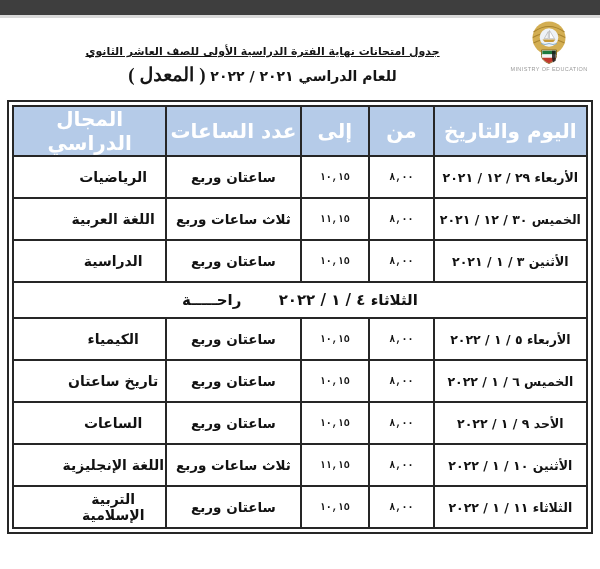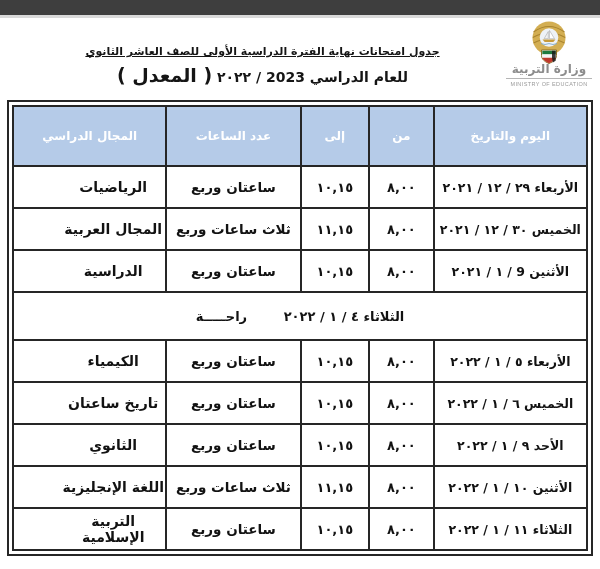--- a/index.html
+++ b/index.html
@@ -52,64 +52,65 @@
     text-decoration: underline;
   }
   .title-line2 {
     font-size: 14px; font-weight: bold;
     line-height: 26px;
     white-space: nowrap;
   }
   .title-line2 .modified {
     font-size: 19px; font-weight: bold;
     letter-spacing: 0.5px;
+    font-family: Liberation Serif, serif;
   }
   .table-frame {
     margin: 0 7px;
     border: 2px solid #262626;
     padding: 3px;
     background: #ffffff;
   }
   table.schedule {
     width: 100%;
     border-collapse: collapse;
     table-layout: fixed;
     direction: rtl;
   }
   table.schedule th, table.schedule td {
     border: 2px solid #262626;
     overflow: hidden;
   }
   table.schedule th {
     background: #b5cbe8;
     color: #ffffff;
-    font-size: 12px;
+    font-size: 20px;
     font-weight: bold;
-    height: 60px;
+    height: 50px;
     text-align: center;
   }
   table.schedule td {
     height: 42px;
     color: #121212;
     font-weight: bold;
     text-align: center;
     background: #ffffff;
   }
   td.date-cell {
     text-align: right;
     font-size: 12.5px;
     padding: 0 2px;
     white-space: nowrap;
   }
-  td.time-cell { font-size: 13px; }
+  td.time-cell { font-size: 10px; font-family: Liberation Mono, monospace; }
   td.hours-cell { font-size: 13.5px; }
   td.subject-cell { font-size: 14px; padding-left: 47px; }
   tr.rest-row td {
-    height: 48px;
-    font-size: 13px;
+    height: 36px;
+    font-size: 15px;
     text-align: center;
   }
   tr.rest-row .rest-label { margin-inline-start: 32px; }
 </style>
 </head>
 <body>
 
 <div class="topbar"></div>
 
 <div class="doc-header">
@@ -129,28 +130,27 @@
       <path d="M19.5,19.5 h13 l-2.2,2.6 h-8.6 z" fill="#c79b3b"></path>
 
       <path d="M18,23.6 q4,1.8 8,0 q4,1.8 8,0" stroke="#7fa9c9" fill="none" stroke-width="0.9"></path>
 
       <path d="M18.5,30 h15 v5.5 q0,5 -7.5,8 q-7.5,-3 -7.5,-8 z" fill="#ffffff" stroke="#8a6f28" stroke-width="1"></path>
       <rect x="19.3" y="30.8" width="13.4" height="3.6" fill="#1f7a3d"></rect>
       <rect x="19.3" y="34.4" width="13.4" height="3.4" fill="#f4f4f4"></rect>
       <path d="M19.3,37.8 h13.4 q-1.5,3.4 -6.7,5.4 q-5.2,-2 -6.7,-5.4 z" fill="#c0392b"></path>
       <path d="M29,30.8 l3.7,0 l0,10 q-1.8,1.3 -2.8,1.8 l-0.9,-4.8 z" fill="#1a1a1a" opacity="0.85"></path>
     </svg>
-    <div class="logo-ar">وزارة التربية</div>
     <div class="logo-en">MINISTRY OF EDUCATION</div>
   </div>
 
   <div class="title-block">
     <div class="title-line1">جدول امتحانات نهاية الفترة الدراسية الأولى للصف العاشر الثانوي</div>
     <div class="title-line2">
-      <span>للعام الدراسي 2023 / ٢٠٢٢</span>
+      <span>للعام الدراسي ٢٠٢١ / ٢٠٢٢</span>
       <span class="modified">( المعدل )</span>
     </div>
   </div>
 
 </div>
 
 <div class="table-frame">
 <table class="schedule">
   <colgroup>
     <col style="width:152px">
@@ -174,24 +174,24 @@
       <td class="time-cell">٨,٠٠</td>
       <td class="time-cell">١٠,١٥</td>
       <td class="hours-cell">ساعتان وربع</td>
       <td class="subject-cell">الرياضيات</td>
     </tr>
     <tr>
       <td class="date-cell">الخميس ٣٠ / ١٢ / ٢٠٢١</td>
       <td class="time-cell">٨,٠٠</td>
       <td class="time-cell">١١,١٥</td>
       <td class="hours-cell">ثلاث ساعات وربع</td>
-      <td class="subject-cell">المجال العربية</td>
-    </tr>
-    <tr>
-      <td class="date-cell">الأثنين 9 / ١ / ٢٠٢١</td>
+      <td class="subject-cell">اللغة العربية</td>
+    </tr>
+    <tr>
+      <td class="date-cell">الأثنين ٣ / ١ / ٢٠٢١</td>
       <td class="time-cell">٨,٠٠</td>
       <td class="time-cell">١٠,١٥</td>
       <td class="hours-cell">ساعتان وربع</td>
       <td class="subject-cell">الدراسية</td>
     </tr>
     <tr class="rest-row">
       <td colspan="5">
         <span>الثلاثاء ٤ / ١ / ٢٠٢٢</span>
         <span class="rest-label">راحـــــة</span>
       </td>
@@ -208,21 +208,21 @@
       <td class="time-cell">٨,٠٠</td>
       <td class="time-cell">١٠,١٥</td>
       <td class="hours-cell">ساعتان وربع</td>
       <td class="subject-cell">تاريخ ساعتان</td>
     </tr>
     <tr>
       <td class="date-cell">الأحد ٩ / ١ / ٢٠٢٢</td>
       <td class="time-cell">٨,٠٠</td>
       <td class="time-cell">١٠,١٥</td>
       <td class="hours-cell">ساعتان وربع</td>
-      <td class="subject-cell">الثانوي</td>
+      <td class="subject-cell">الساعات</td>
     </tr>
     <tr>
       <td class="date-cell">الأثنين ١٠ / ١ / ٢٠٢٢</td>
       <td class="time-cell">٨,٠٠</td>
       <td class="time-cell">١١,١٥</td>
       <td class="hours-cell">ثلاث ساعات وربع</td>
       <td class="subject-cell">اللغة الإنجليزية</td>
     </tr>
     <tr>
       <td class="date-cell">الثلاثاء ١١ / ١ / ٢٠٢٢</td>

